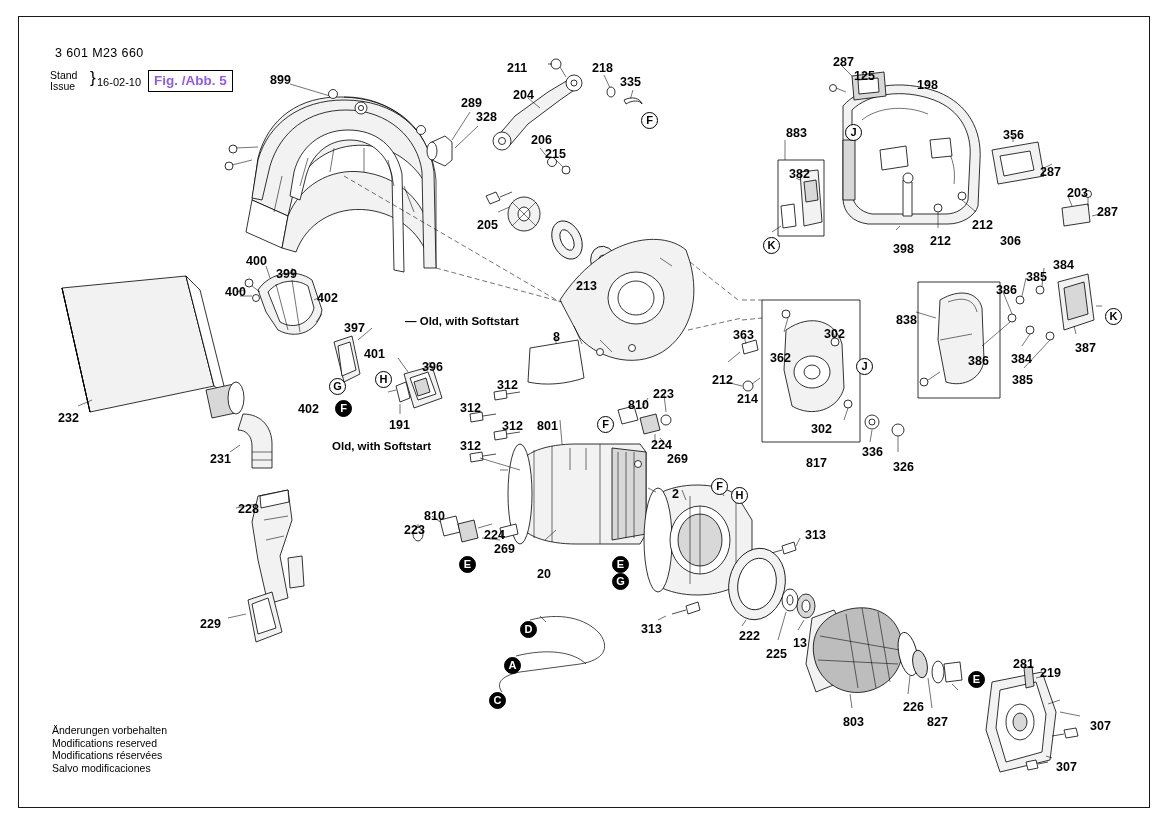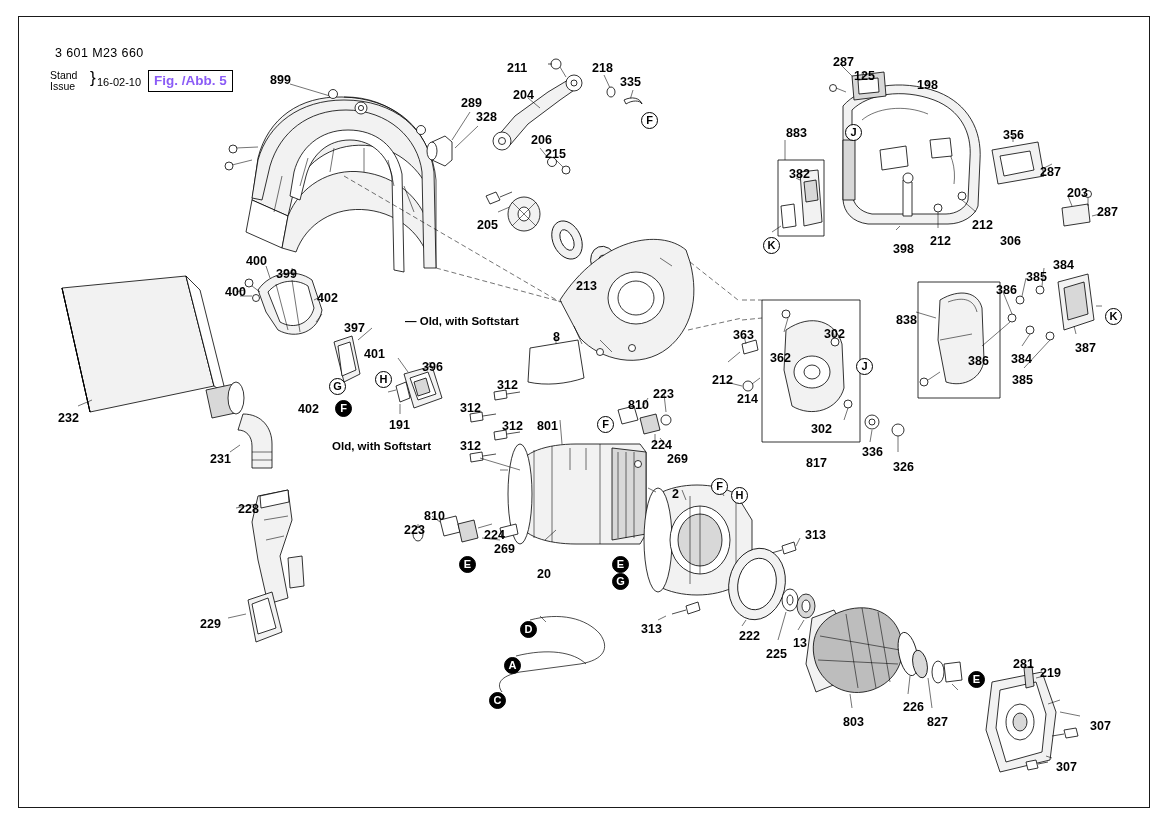--- a/index.html
+++ b/index.html
@@ -491,20 +491,26 @@
 
   <div class="hdr-num">3 601 M23 660</div>
   <div class="stand-block">
     <div>Stand</div>
     <div>Issue</div>
     <span class="brace">}</span>
   </div>
   <div class="stand-date" style="left:97px;">16-02-10</div>
   <div class="fig-box">Fig. /Abb. 5</div>
 
+  <div class="footer">
+    <div>Änderungen vorbehalten</div>
+    <div>Modifications reserved</div>
+    <div>Modifications réservées</div>
+    <div>Salvo modificaciones</div>
+  </div>
 
   <div class="note" style="left:369px; top:315px;margin-left:36px;">
     <span>—</span>
     <span>Old, with Softstart</span>
   </div>
   <div class="note" style="left:332px; top:440px;">Old, with Softstart</div>
 
   <div id="callout-layer">
       <div class="lbl" style="left: 270px; top: 73px;">899</div>
       <div class="lbl" style="left: 507px; top: 61px;">211</div>

